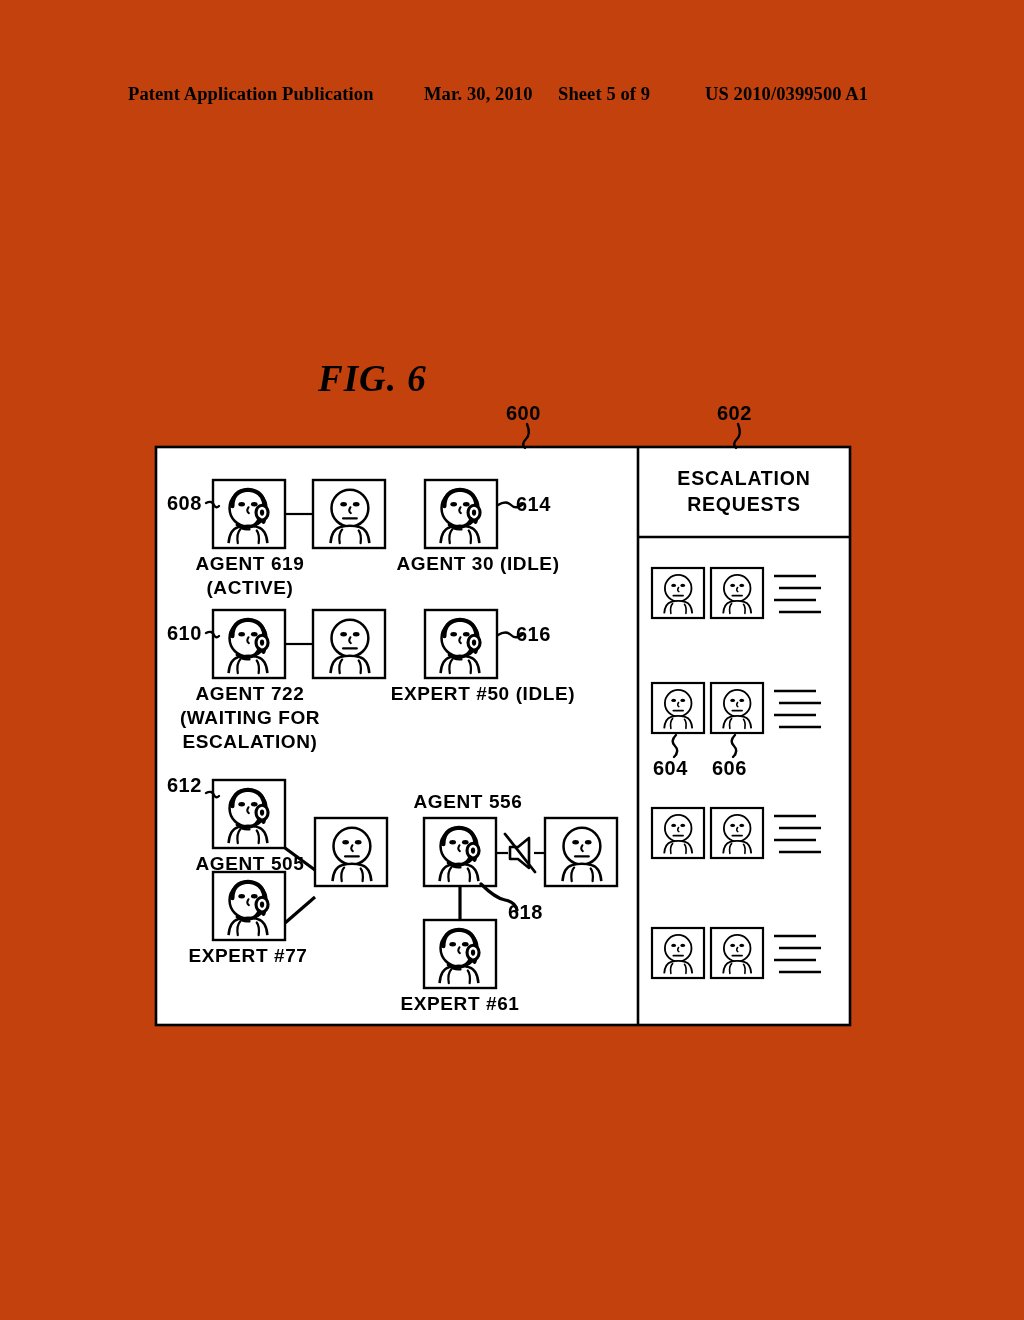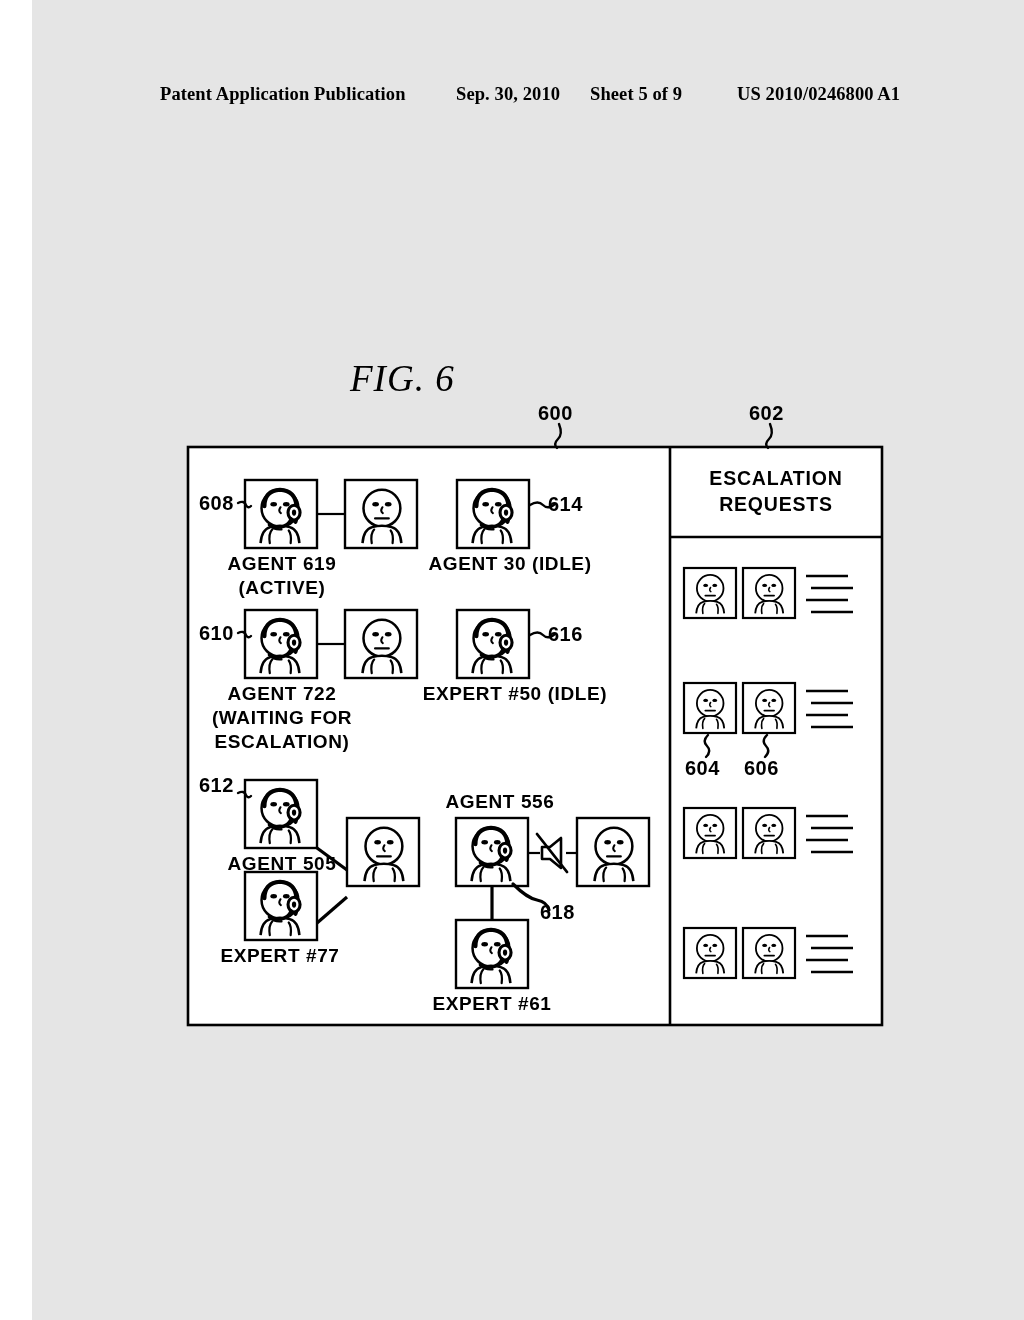--- a/index.html
+++ b/index.html
@@ -12,22 +12,21 @@
     width: 1024px;
     height: 1320px;
     position: relative;
     font-family: "Liberation Sans", sans-serif;
     color: #000000;
     overflow: hidden;
   }
   .page {
     position: absolute;
     inset: 0;
-    background: #e5e5e5;
-    margin-left: 32px;
+    background: #c2410c;
   }
   
   .pub-header {
     position: absolute;
     top: 84px;
     left: 0;
     width: 1024px;
     height: 30px;
     display: flex;
     align-items: baseline;
@@ -43,21 +42,21 @@
   .pub-header .h-num   { position: absolute; left: 705px; }
 
   
   .fig-title {
     position: absolute;
     left: 318px;
     top: 357px;
     font-family: "Liberation Serif", "DejaVu Serif", serif;
     font-style: italic;
     font-size: 37px;
-    font-weight: normal;
+    font-weight: bold;
     letter-spacing: 1px;
   }
 
   
   .figure-svg {
     position: absolute;
     left: 0;
     top: 0;
     width: 1024px;
     height: 1320px;
@@ -86,23 +85,23 @@
     text-anchor: middle;
   }
 </style>
 </head>
 <body>
 
 <div class="page">
 
   <div class="pub-header">
     <span class="h-pub">Patent Application Publication</span>
-    <span class="h-date">Sep. 30, 2010</span>
+    <span class="h-date">Mar. 30, 2010</span>
     <span class="h-sheet">Sheet 5 of 9</span>
-    <span class="h-num">US 2010/0246800 A1</span>
+    <span class="h-num">US 2010/0399500 A1</span>
   </div>
 
   <div class="fig-title">FIG. 6</div>
 
   <svg class="figure-svg" viewBox="0 0 1024 1320">
     <defs>
 
       <g id="person-plain">
         <circle cx="36" cy="26" r="19" fill="#fff" stroke="#000" stroke-width="2.6"></circle>
         <ellipse cx="29.5" cy="22" rx="3.4" ry="2.3" fill="#000"></ellipse>

